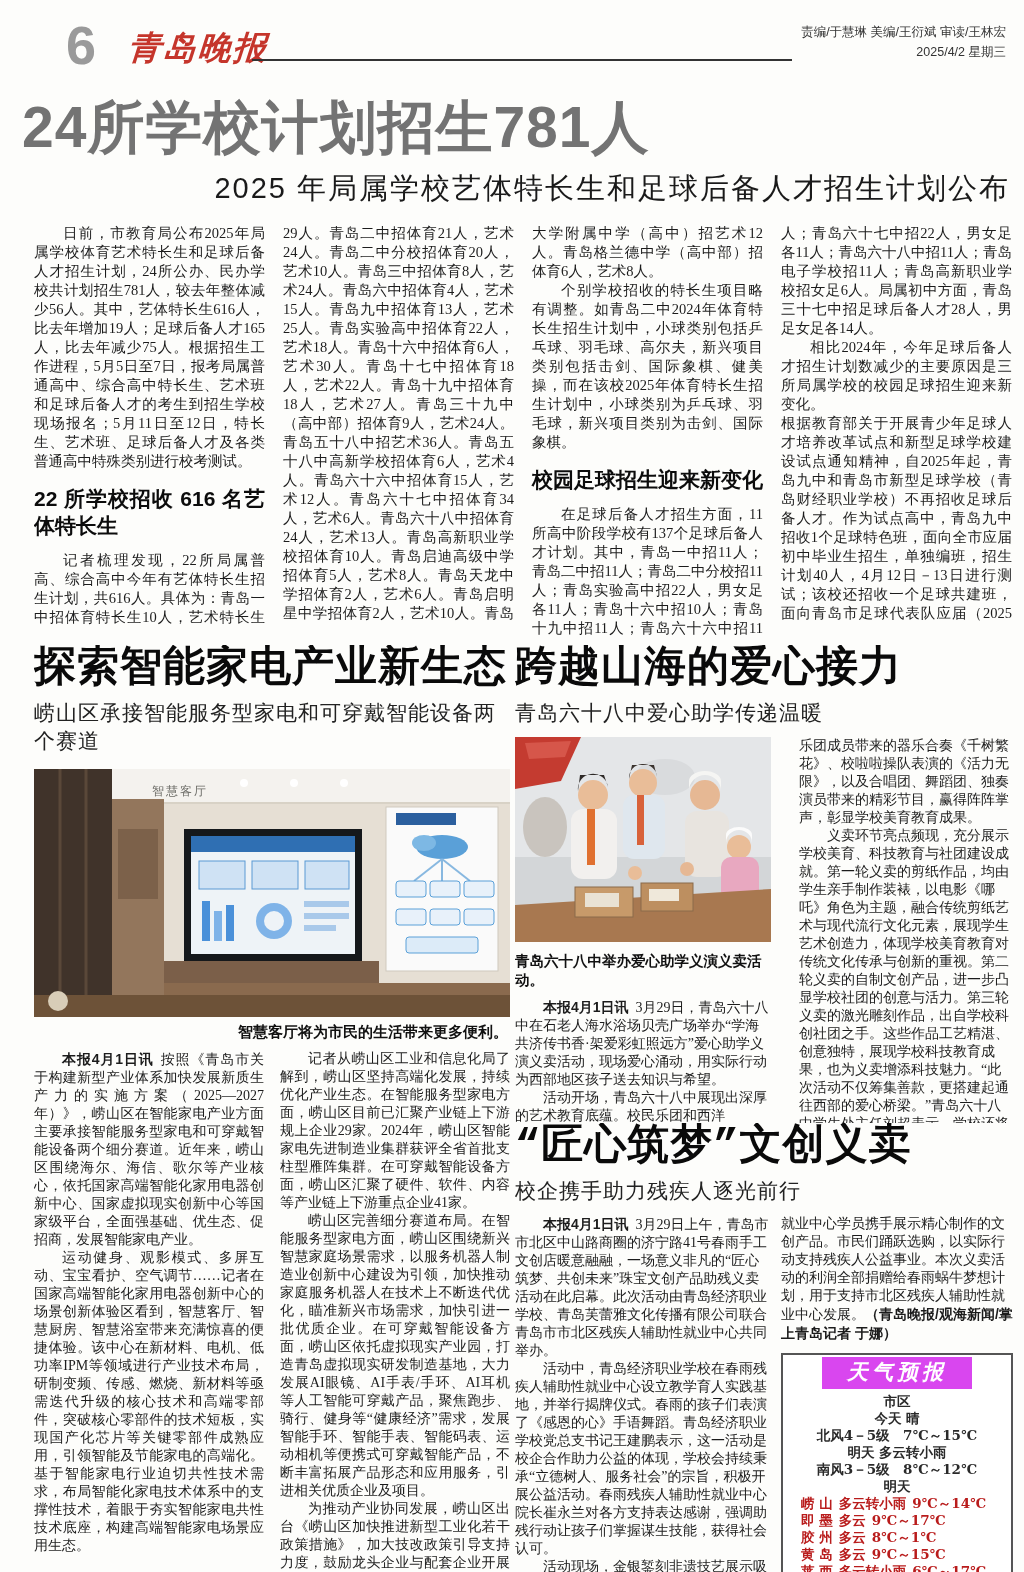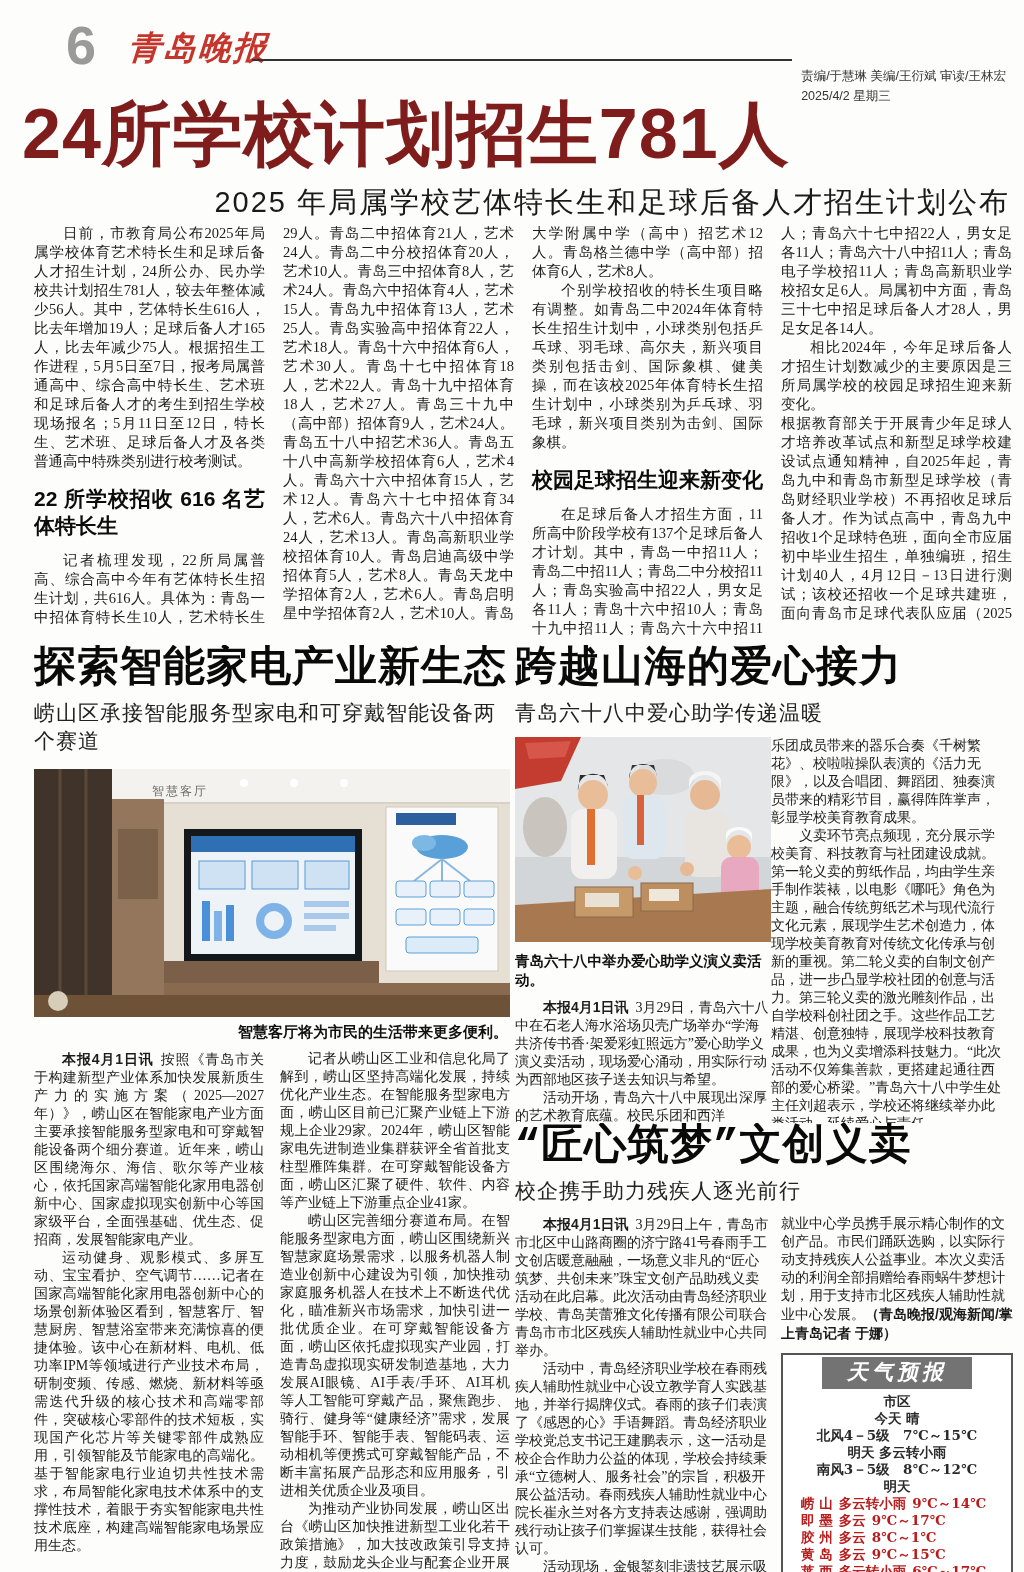--- a/index.html
+++ b/index.html
@@ -7,26 +7,26 @@
         overflow:hidden;font-family:"Liberation Serif",serif;color:#1c1c1c;}
   
   .hdr{position:absolute;left:0;top:0;width:1024px;height:90px;}
   .pageno{position:absolute;left:66px;top:18px;font-family:"Liberation Sans",sans-serif;
           font-size:54px;font-weight:bold;color:#9a9a9a;line-height:1;}
   .masthead{position:absolute;left:128px;top:26px;font-family:"DejaVu Serif",serif;
           font-size:33px;font-weight:bold;font-style:italic;color:#c5352b;transform:skewX(-4deg);letter-spacing:2px;}
   .sect{position:absolute;left:0;right:0;top:16px;text-align:center;font-family:"Liberation Sans",sans-serif;
           font-size:30px;font-weight:bold;letter-spacing:10px;color:#222;}
   .hdr-rule{position:absolute;left:252px;top:59px;width:540px;border-top:2px solid #333;}
-  .credits{position:absolute;right:18px;top:22px;text-align:left;font-family:"Liberation Sans",sans-serif;
-          font-size:12.5px;color:#333;line-height:20px;margin-top:44px;}
+  .credits{position:absolute;right:18px;top:22px;text-align:right;font-family:"Liberation Sans",sans-serif;
+          font-size:12.5px;color:#333;line-height:20px;}
   
   .main-head{position:absolute;left:22px;top:96px;width:988px;}
-  .h1{font-family:"Liberation Sans",sans-serif;font-weight:bold;font-size:70px;letter-spacing:1px;
-      color:#7f1d1d;line-height:1.1;white-space:nowrap;}
+  .h1{font-family:"Liberation Sans",sans-serif;font-weight:bold;font-size:57px;letter-spacing:1px;
+      color:#737373;line-height:1.1;white-space:nowrap;}
   .h1sub{font-family:"Liberation Sans",sans-serif;font-size:29px;letter-spacing:2px;color:#1a1a1a;margin-top:10px;text-align:right;}
   .cols4{position:absolute;left:34px;top:224px;width:978px;height:416px;overflow:hidden;
       column-count:4;column-gap:18px;font-size:14.5px;line-height:19px;text-align:justify;}
   .cols2{column-count:2;column-gap:16px;text-align:justify;}
   p.ind{margin:0;text-indent:2em;}
   p.noind{margin:0;text-indent:0;}
   .lead{font-family:"Liberation Sans",sans-serif;font-weight:bold;margin-right:.5em;}
   .colh3{font-family:"Liberation Sans",sans-serif;font-weight:bold;font-size:21px;line-height:27px;
       margin:14px 0 12px 0;break-inside:avoid;color:#0c0c0c;}
   .colh3.center{text-align:center;}
@@ -40,30 +40,30 @@
   .s2{position:absolute;left:34px;top:645px;width:476px;height:927px;overflow:hidden;}
   .s2 .photo-wrap{position:relative;margin-top:14px;width:476px;height:248px;}
   .photo-label{position:absolute;left:118px;top:14px;font-family:"Liberation Sans",sans-serif;
       font-size:12px;color:#6b6b66;letter-spacing:2px;}
   .s2 .capt{text-align:right;margin:6px 2px 8px 0;}
   .s2 .body-txt{height:540px;overflow:hidden;}
   
   .s3{position:absolute;left:515px;top:645px;width:498px;height:478px;overflow:hidden;}
   .s3 .row{display:flex;margin-top:10px;}
   .s3 .lcol{width:256px;}
-  .s3 .rcol{width:232px;margin-left:0;}
+  .s3 .rcol{width:232px;margin-left:28px;}
   .s3 .capt{font-size:14.5px;margin:6px 0 8px 0;}
   
   .s4{position:absolute;left:515px;top:1123px;width:498px;height:449px;overflow:hidden;}
   .s4 .row{display:flex;margin-top:10px;}
   .s4 .lcol{width:256px;}
   .s4 .rcol{width:232px;margin-left:10px;}
   
   .weather{margin-top:10px;border:2px solid #555;background:#fff;padding:4px 6px 8px 6px;}
-  .w-banner{width:150px;margin:-2px auto 4px auto;background:#737373;color:#fff;text-align:center;
+  .w-banner{width:150px;margin:-2px auto 4px auto;background:#d946ef;color:#fff;text-align:center;
       font-family:"DejaVu Serif",serif;font-style:italic;font-weight:bold;font-size:21px;
       letter-spacing:4px;padding:1px 0 3px 0;}
   .w-line{text-align:center;font-family:"DejaVu Serif",serif;font-weight:bold;font-size:13.5px;
       line-height:17px;color:#2a2a2a;}
   .w-city{font-family:"DejaVu Serif",serif;font-weight:bold;font-size:13.5px;line-height:17px;
       color:#b91c1c;padding-left:12px;}
   .w-city span{margin-right:6px;}
 </style>
 </head>
 <body>

